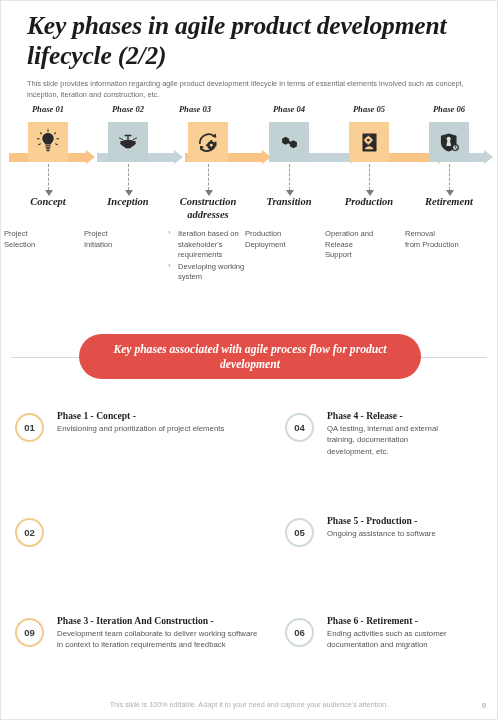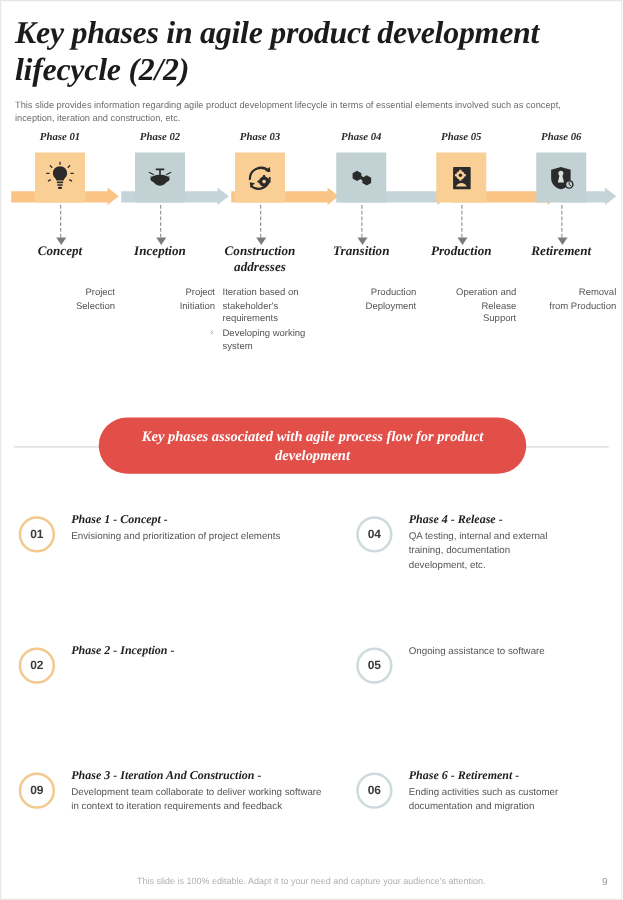--- a/index.html
+++ b/index.html
@@ -9,21 +9,21 @@
     font-family: "Liberation Sans", sans-serif;
     overflow: hidden;
   }
   .slide {
     position: relative;
     width: 498px; height: 720px;
     background: #fff;
     border: 1px solid #e6e6e6;
   }
   
-  .header { padding: 10px 26px 0 11px; }
+  .header { padding: 10px 26px 0 26px; }
   .title {
     font-family: "Liberation Serif", serif;
     font-style: italic;
     font-weight: bold;
     font-size: 25.5px;
     line-height: 30px;
     color: #1b1b1b;
     letter-spacing: -0.2px;
   }
   .subtitle {
@@ -95,21 +95,21 @@
     font-style: italic;
     font-weight: bold;
     font-size: 10.5px;
     line-height: 12.5px;
     color: #1f1f1f;
   }
   .phase-desc {
     position: absolute;
     top: 127px;
     width: 88px;
-    text-align: right;
+    text-align: left;
     font-size: 7.6px;
     line-height: 10.5px;
     color: #555;
   }
   .phase-desc.bullets { text-align: left; width: 82px; }
   .phase-desc.bullets .bl { position: relative; padding-left: 11px; margin-bottom: 1px; }
   .phase-desc.bullets .bl::before {
     content: "\203A";
     position: absolute; left: 1px; top: -1px;
     color: #9a9a9a; font-size: 8px;
@@ -143,21 +143,21 @@
     border-radius: 50%;
     display: flex; align-items: center; justify-content: center;
     font-size: 9.6px; font-weight: bold; color: #3b3b3b;
     margin-top: 4px;
   }
   .num.orange { border: 2.6px solid #f2c98e; }
   .num.gray   { border: 2.6px solid #cfdadd; }
   .item .txt { margin-left: 13px; }
   .item .ttl {
     font-family: "Liberation Serif", serif;
-    font-style: italic; font-weight: bold;
+    font-weight: bold;
     font-size: 9.6px; line-height: 13px;
     color: #1f1f1f;
   }
   .item .body {
     margin-top: 1px;
     font-size: 7.8px; line-height: 11.4px;
     color: #555;
   }
   
   .footer-note {
@@ -237,21 +237,21 @@
           <line x1="26.5" y1="11" x2="22.5" y2="13"></line>
           <line x1="7" y1="15.5" x2="10" y2="16"></line>
           <line x1="25" y1="15.5" x2="22" y2="16"></line>
         </g>
       </svg>
     </div>
     <div class="dashed" style="left:127px;"></div>
     <div class="phase-name" style="left:83px;">Inception</div>
     <div class="phase-desc" style="left:83px;">Project<br>Initiation</div>
 
-    <div class="phase-label" style="left:176px;top:2px;">Phase 03</div>
+    <div class="phase-label" style="left:163px;top:2px;">Phase 03</div>
     <div class="icon-box orange" style="left:187px;top:20px;">
       <svg width="26" height="26" viewBox="0 0 32 32" fill="none">
         <path d="M6 17.5a11 11 0 0 1 18.5-8" stroke="#2b2b2b" stroke-width="2.2" stroke-linecap="round"></path>
         <path d="M25.6 5.4l0.6 5.2-5.2-1.1z" fill="#2b2b2b"></path>
         <path d="M25.5 16.5a11 11 0 0 1-17.8 8.2" stroke="#2b2b2b" stroke-width="2.2" stroke-linecap="round"></path>
         <path d="M6.6 25.8l-0.7-5.2 5.2 1.1z" fill="#2b2b2b"></path>
         <g fill="#2b2b2b">
           <circle cx="20" cy="20" r="5"></circle>
           <rect x="18.9" y="13.6" width="2.2" height="3"></rect>
           <rect x="18.9" y="23.4" width="2.2" height="3"></rect>
@@ -323,21 +323,20 @@
       <div class="item" style="top:0px;">
         <div class="num orange">01</div>
         <div class="txt">
           <div class="ttl">Phase 1 - Concept -</div>
           <div class="body">Envisioning and prioritization of project elements</div>
         </div>
       </div>
       <div class="item" style="top:105px;">
         <div class="num orange">02</div>
         <div class="txt">
-          <div class="ttl">Phase 2 - Inception -</div>
         </div>
       </div>
       <div class="item" style="top:205px;">
         <div class="num orange">09</div>
         <div class="txt">
           <div class="ttl">Phase 3 - Iteration And Construction -</div>
           <div class="body">Development team collaborate to deliver working software in context to iteration requirements and feedback</div>
         </div>
       </div>
     </div>
@@ -346,20 +345,21 @@
       <div class="item" style="top:0px;">
         <div class="num gray">04</div>
         <div class="txt" style="width:120px;">
           <div class="ttl">Phase 4 - Release -</div>
           <div class="body">QA testing, internal and external training, documentation development, etc.</div>
         </div>
       </div>
       <div class="item" style="top:105px;">
         <div class="num gray">05</div>
         <div class="txt" style="width:120px;">
+          <div class="ttl">Phase 5 - Production -</div>
           <div class="body">Ongoing assistance to software</div>
         </div>
       </div>
       <div class="item" style="top:205px;">
         <div class="num gray">06</div>
         <div class="txt" style="width:125px;">
           <div class="ttl">Phase 6 - Retirement -</div>
           <div class="body">Ending activities such as customer documentation and migration</div>
         </div>
       </div>

